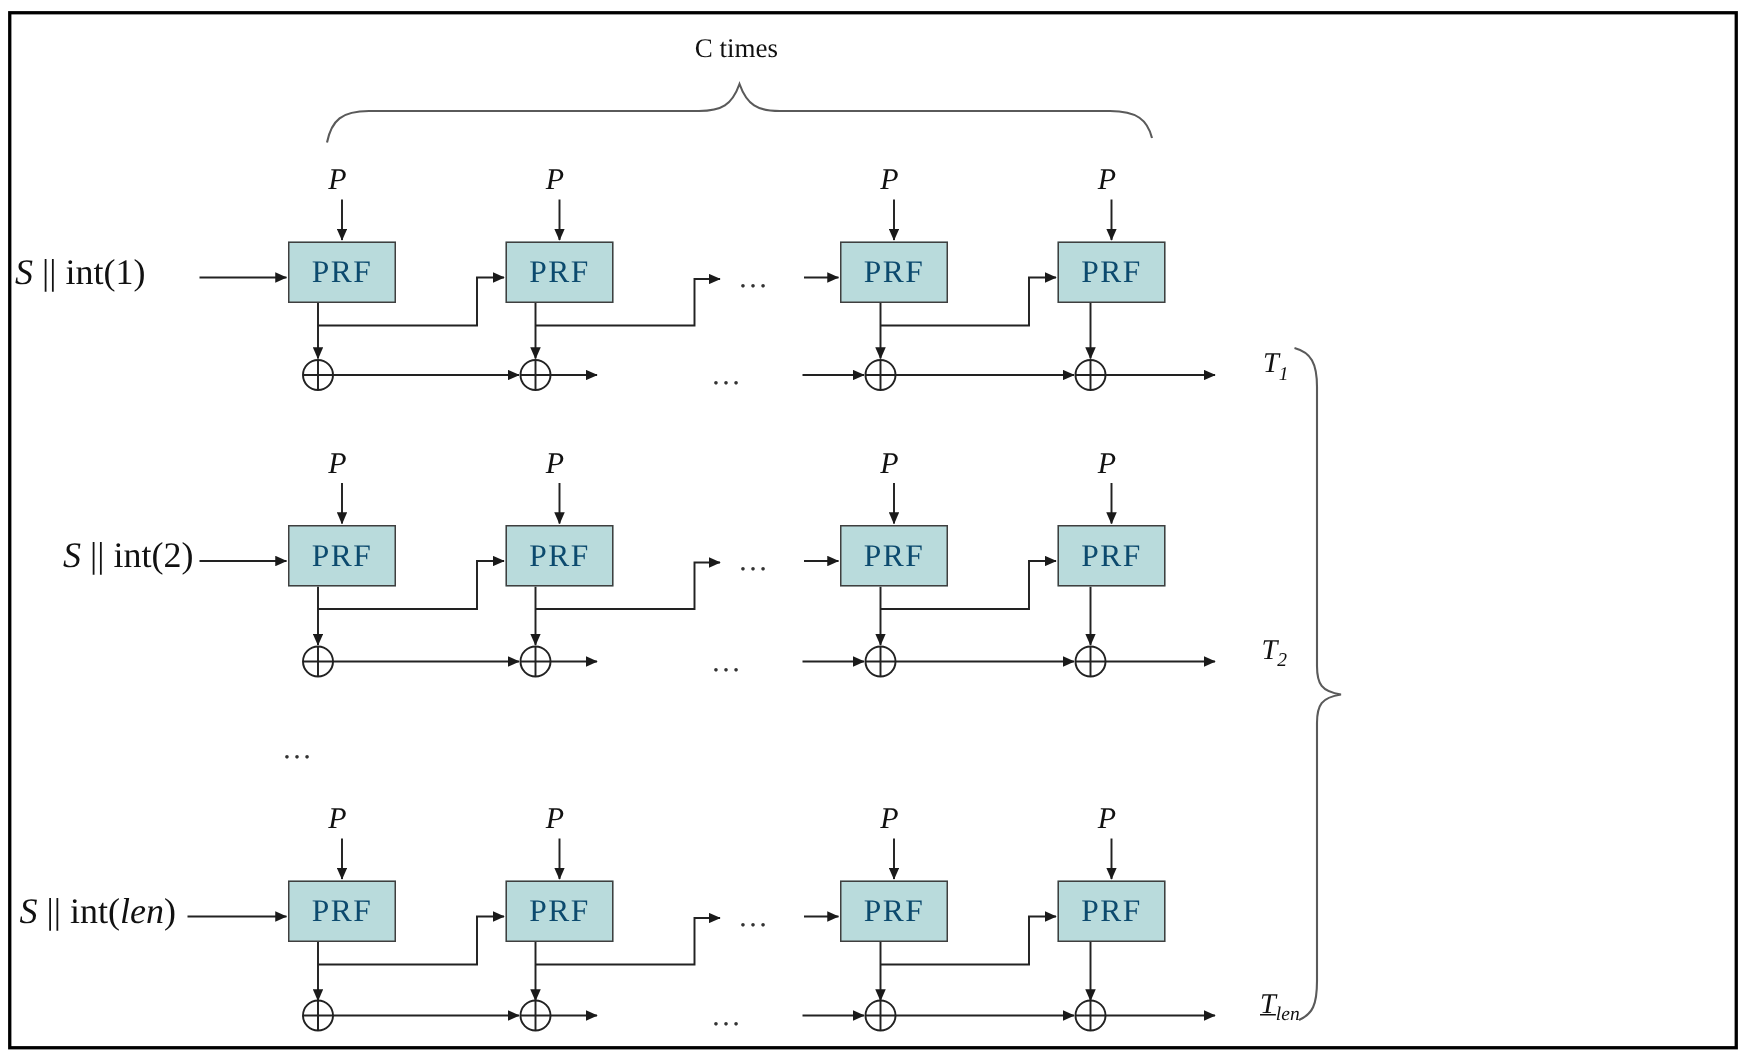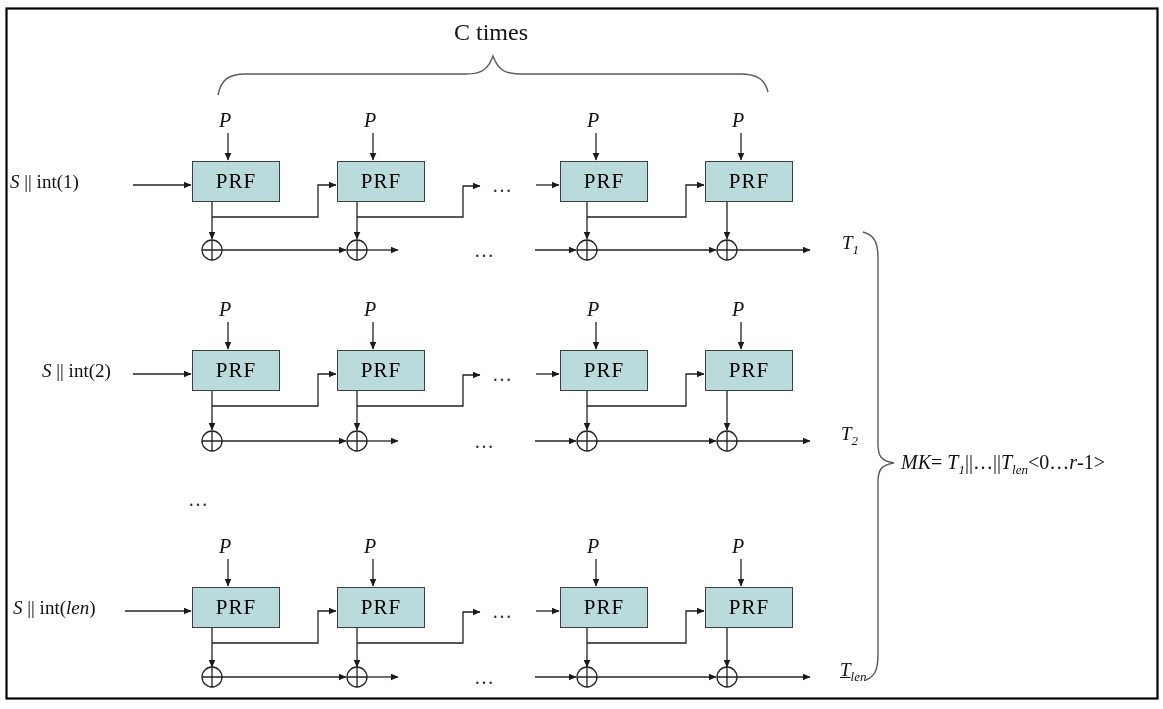--- a/index.html
+++ b/index.html
@@ -14,37 +14,37 @@
   }
   svg.wires { position: absolute; left: 0; top: 0; }
   .w  { fill: none; stroke: var(--line, #222); stroke-width: 1.3px; marker-end: url(#ah); }
   .wn { fill: none; stroke: var(--line, #222); stroke-width: 1.3px; }
   .brace { fill: none; stroke: var(--brace, #5a5a5a); stroke-width: 1.4px; }
   .frame { fill: none; stroke: var(--border, #000); stroke-width: 2.2px; }
   .xorc { fill: #ffffff; stroke: var(--line, #222); stroke-width: 1.3px; }
   #ah path { fill: #1a1a1a; }
 
   .prf {
-    position: absolute; width: 88px; height: 41px; box-sizing: border-box;
+    position: absolute; width: 72px; height: 41px; box-sizing: border-box;
     background: var(--prf-fill, #b9dbdc); border: 1.5px solid var(--prf-border, #3f3f3f);
     display: flex; align-items: center; justify-content: center;
-    font-size: 21px; letter-spacing: 1px; color: #000000;
+    font-size: 21px; letter-spacing: 1px; color: #0c4a6e;
   }
-  .lbl { position: absolute; font-size: 19px; line-height: 24px; white-space: nowrap; }
+  .lbl { position: absolute; font-size: 24px; line-height: 24px; white-space: nowrap; }
   .p-lbl {
     position: absolute; width: 20px; text-align: center;
     font-style: italic; font-size: 20px; line-height: 24px;
   }
   .t-lbl { position: absolute; font-size: 19px; line-height: 26px; font-style: italic; white-space: nowrap; margin-left: 20px; }
   .mk { position: absolute; font-size: 20px; line-height: 26px; white-space: nowrap; }
   .it { font-style: italic; }
   .rm { font-style: normal; }
   .sub { font-size: 13px; font-style: italic; position: relative; top: 5px; }
   .dots { position: absolute; font-size: 20px; letter-spacing: 3px; line-height: 24px; color: #333; }
-  .ctimes { position: absolute; left: 451px; top: 20px; width: 80px; text-align: center; font-size: 24px; line-height: 24px; }
+  .ctimes { position: absolute; left: 451px; top: 20px; width: 80px; text-align: center; font-size: 18px; line-height: 24px; }
 </style>
 </head>
 <body>
 
 <div class="stage">
 
   <svg class="wires" width="1163" height="709">
     <defs>
       <marker id="ah" viewBox="0 0 8 7" markerWidth="8" markerHeight="7" refX="7.5" refY="3.5" orient="auto" markerUnits="userSpaceOnUse">
         <path d="M0 0 L8 3.5 L0 7 Z"></path>
@@ -210,15 +210,14 @@
 
   <div class="dots" style="left:492px; top:173px;">…</div>
   <div class="dots" style="left:474px; top:238px;">…</div>
   <div class="dots" style="left:492px; top:362px;">…</div>
   <div class="dots" style="left:474px; top:429px;">…</div>
   <div class="dots" style="left:492px; top:599px;">…</div>
   <div class="dots" style="left:474px; top:665px;">…</div>
 
   <div class="dots" style="left:188px; top:487px;">…</div>
 
-  <div class="mk" style="left:901px; top:449px;"><span class="it">MK</span><span class="rm">= </span><span class="it">T</span><span class="sub">1</span><span class="rm">||…||</span><span class="it">T</span><span class="sub">len</span><span class="rm">&lt;0…</span><span class="it">r</span><span class="rm">-1&gt;</span></div>
 
 </div>
 
 </body></html>

